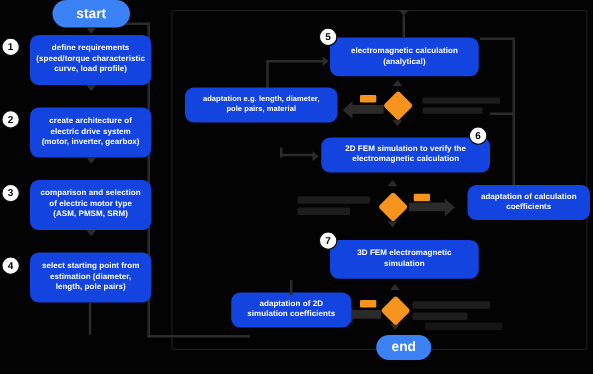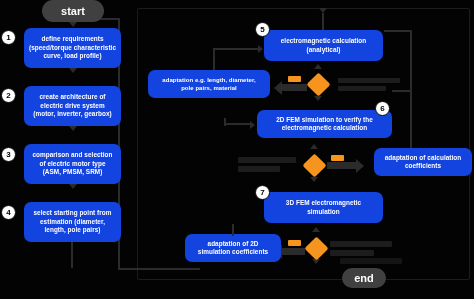--- a/index.html
+++ b/index.html
@@ -5,21 +5,21 @@
   html,body{margin:0;padding:0;background:#000;}
   body{width:474px;height:299px;overflow:hidden;
        font-family:"Liberation Sans", sans-serif;}
   #stage{position:relative;width:474px;height:299px;background:#030303;}
 
   .node{position:absolute;background:#1344E0;border-radius:7px;
         color:#ffffff;font-weight:bold;font-size:6.4px;line-height:8.4px;
         display:flex;align-items:center;justify-content:center;
         text-align:center;padding:2px 4px;box-sizing:border-box;
         letter-spacing:.05px;}
-  .term{position:absolute;background:#404040;border-radius:999px;
+  .term{position:absolute;background:#3b82f6;border-radius:999px;
         color:#ffffff;font-weight:bold;font-size:11px;
         display:flex;align-items:center;justify-content:center;}
   .badge{position:absolute;width:15px;height:15px;border-radius:50%;
          background:#ffffff;border:1.3px solid #0b0b0b;color:#000;
          font-size:8px;font-weight:bold;display:flex;
          align-items:center;justify-content:center;z-index:9;
          box-sizing:border-box;}
   .line{position:absolute;background:#2b2b2b;}
   .arrow{position:absolute;width:0;height:0;}
   .arrow.down{border-left:4px solid transparent;border-right:4px solid transparent;
@@ -179,17 +179,17 @@
   <div style="position:absolute;left:330px;top:250px;width:44px;height:6px;background:#1d1d1d;border-radius:1px;"></div>
   <div style="position:absolute;left:340px;top:258px;width:62px;height:6px;background:#151515;border-radius:1px;"></div>
 
   <div class="node" style="left:185px;top:234px;width:96px;height:28px;white-space:pre-line;">
     <span>adaptation of 2D
 simulation coefficients</span>
   </div>
 
   <div class="line" style="left:232px;top:224px;width:2px;height:12px;"></div>
 
-  <div class="term" style="left:301px;top:268px;width:44px;height:20px;margin-left:41px;">
+  <div class="term" style="left:301px;top:268px;width:44px;height:20px;">
     <span>end</span>
   </div>
 
 </div>
 
 </body></html>

